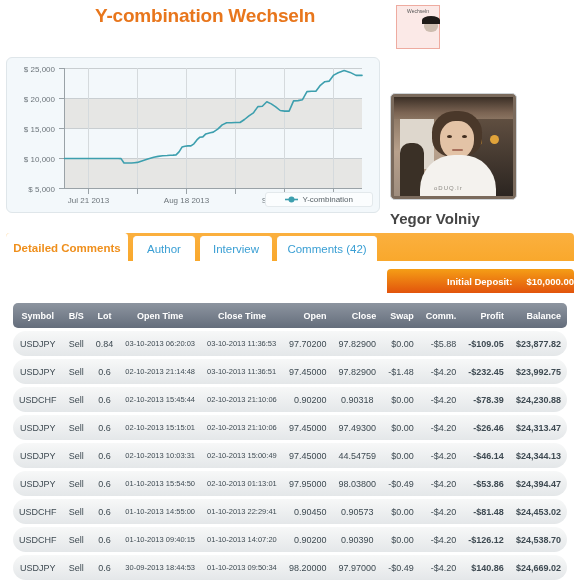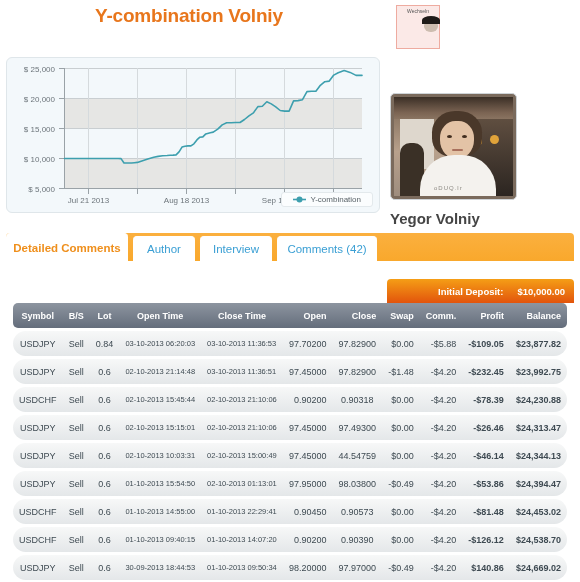--- a/index.html
+++ b/index.html
@@ -113,26 +113,26 @@
     border-top: 1px solid #fff;
   }
   .tab.active { color: #ef8f1c; font-weight: bold; top: 0; height: 28px; }
   .tab:nth-child(1) { left: 0;   width: 122px; }
   .tab:nth-child(2) { left: 127px; width: 62px; }
   .tab:nth-child(3) { left: 194px; width: 72px; }
   .tab:nth-child(4) { left: 271px; width: 100px; }
 
   
   .deposit-ribbon {
-    position: absolute; right: 6px; top: 279px;
+    position: absolute; right: 6px; top: 269px;
     width: 187px; height: 24px;
     background: linear-gradient(#f59e16, #e2540c);
     border-radius: 4px 4px 0 0;
     display: flex; align-items: center; justify-content: flex-end;
-    padding-right: 9px; gap: 14px;
+    gap: 14px;
     color: #fff; font-size: 9.5px; font-weight: bold;
   }
 
   
   .stmt-table {
     position: absolute; left: 13px; top: 300px; width: 554px;
     border-collapse: separate; border-spacing: 0 3px;
     font-size: 9px;
   }
   .stmt-table thead th {
@@ -145,41 +145,41 @@
   .stmt-table tbody td {
     height: 25px; padding: 0 6px; color: #3e4a52;
     background: linear-gradient(#f7f8f8, #e4e7e9);
     white-space: nowrap;
   }
   .stmt-table tbody tr td:first-child { border-radius: 13px 0 0 13px; }
   .stmt-table tbody tr td:last-child  { border-radius: 0 13px 13px 0; }
   .c-sym   { text-align:center; width: 58px; }
   .c-bs    { text-align:center; width: 34px; }
   .c-lot   { text-align:center; width: 26px; }
-  .c-otime { text-align:right;  width: 92px; font-size: 7.5px; color:#55616a; }
+  .c-otime { text-align:center;  width: 92px; font-size: 7.5px; color:#55616a; }
   .c-ctime { text-align:left;  width: 92px; font-size: 7.5px; color:#55616a; }
   .c-open  { text-align:right; width: 56px; margin-top: 10px; }
   .c-close { text-align:center; width: 56px; }
   .c-swap  { text-align:right; width: 42px; }
   .c-comm  { text-align:right; width: 42px; }
   .c-profit{ text-align:right; width: 52px; font-weight: bold; }
   .c-bal   { text-align:right; width: 60px; font-weight: bold; color:#2c3840; }
   .pos { color: #16b033; }
   .neg { color: #3e4a52; }
   thead .c-otime, thead .c-ctime { text-align:center; }
   thead .c-open, thead .c-close, thead .c-swap,
   thead .c-comm, thead .c-profit, thead .c-bal { text-align:right; }
 </style>
 </head>
 <body>
 
 <div class="page">
 
   <div class="header">
-    <div class="page-title">Y-combination Volniy</div>
+    <div class="page-title">Y-combination Wechseln</div>
     <div class="switch-badge">
       <span class="sb-label">Wechseln</span>
       <span class="switch-thumb"></span>
     </div>
   </div>
 
   <div class="chart-panel">
     <svg class="chart-svg" width="372" height="154" viewBox="0 0 372 154">
       <defs></defs>
 
@@ -238,21 +238,21 @@
       <g fill="#6d757b" font-family="Liberation Sans, sans-serif" font-size="8" text-anchor="middle">
         <text x="81.5" y="145">Jul 21 2013</text>
         <text x="179.5" y="145">Aug 18 2013</text>
         <text x="277.5" y="145">Sep 15 2013</text>
       </g>
 
       <polyline id="equity-line" fill="none" stroke="#3d9fae" stroke-width="1.6" stroke-linejoin="round" stroke-linecap="round" points="57.50,100.50 72.38,100.50 87.25,100.50 99.15,100.50 111.05,100.50 114.03,100.62 117.00,105.00 124.44,105.00 127.41,104.70 130.39,104.40 134.85,102.90 140.80,101.10 146.75,99.30 151.21,98.40 155.68,97.80 160.14,97.50 163.11,97.20 166.09,97.14 169.06,96.90 172.04,93.90 175.01,89.10 177.99,88.20 180.96,87.90 183.94,87.90 186.91,85.80 189.89,81.90 192.86,79.20 195.84,78.90 198.81,75.90 203.28,74.70 206.25,74.10 210.71,71.10 215.18,66.90 219.64,64.80 224.10,64.80 228.56,64.50 233.02,64.50 237.49,61.50 241.95,57.90 246.41,54.90 250.88,48.60 255.34,48.30 259.80,43.80 264.26,45.90 268.73,48.90 273.19,52.50 277.65,53.10 282.11,53.10 286.58,42.90 291.04,42.60 295.50,41.70 299.96,33.60 304.42,33.30 308.89,33.30 313.35,27.30 317.81,23.70 322.27,23.10 326.74,17.10 331.20,14.70 337.15,12.60 343.10,14.40 349.05,17.40 355.00,17.40"></polyline>
     </svg>
 
     <div style="position:absolute; right:6px; bottom:5px; background:#fbfdfe; border:1px solid #e3e9ec;
-                border-radius:3px; padding:2px 11px; display:flex; align-items:center; gap:5px;">
+                border-radius:3px; padding:2px 19px; display:flex; align-items:center; gap:5px;">
       <svg width="13" height="9">
         <line x1="0" y1="4.5" x2="13" y2="4.5" stroke="#3d9fae" stroke-width="1.6"></line>
         <circle cx="6.5" cy="4.5" r="3" fill="#3d9fae"></circle>
       </svg>
       <span style="font-size:8px; color:#5a6368;">Y-combination</span>
     </div>
   </div>
 
   <div class="profile">
     <div class="profile-photo">

